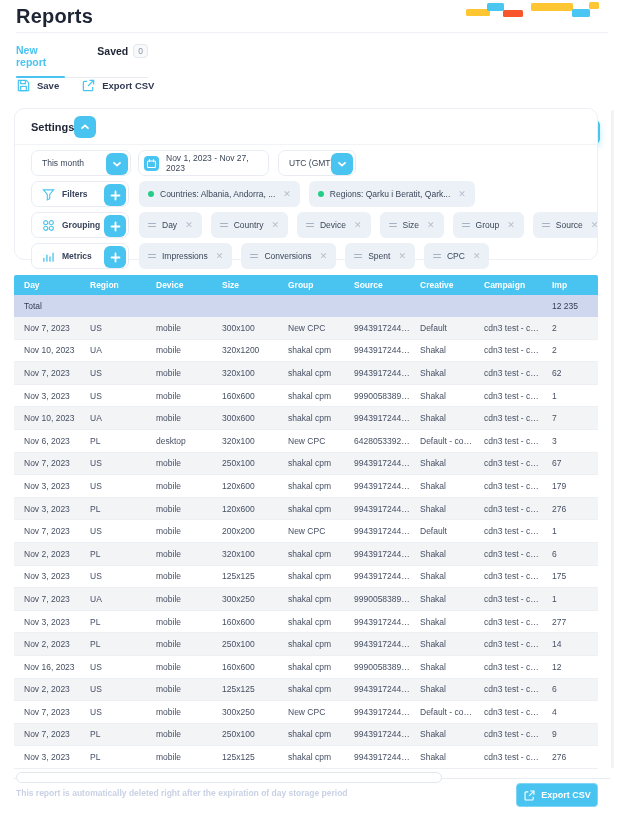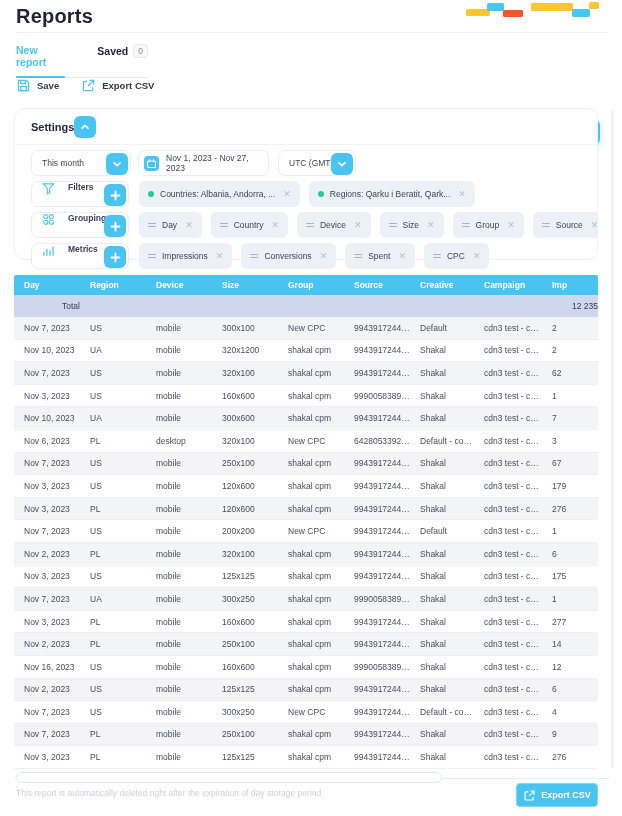--- a/index.html
+++ b/index.html
@@ -44,50 +44,50 @@
   .card-title{font-size:11px;font-weight:bold;color:var(--ink);}
   .sq-btn{width:22px;height:22px;background:var(--accent);border:none;border-radius:6px;display:flex;align-items:center;justify-content:center;cursor:pointer;flex:0 0 auto;padding:0;}
   .srow{display:flex;align-items:center;margin:5px 0 0 16px;height:26px;}
   .srow:first-of-type{margin-top:6px;}
   .field{position:relative;height:26px;border:1px solid var(--border);border-radius:7px;display:flex;align-items:center;font-size:8.5px;color:#3c4658;background:#fff;}
   .field .flabel{padding-left:10px;white-space:nowrap;}
   .field .inset-btn{position:absolute;right:2px;top:2px;}
   .f-period{width:100px;margin-right:7px;}
   .f-date{width:131px;margin-right:9px;padding-left:4px;gap:6px;}
   .f-tz{width:78px;}
-  .label-box{position:relative;width:98px;height:26px;border:1px solid var(--border);border-radius:7px;display:flex;gap:13px;padding-left:10px;
+  .label-box{position:relative;width:98px;height:26px;border:1px solid var(--border);border-radius:7px;display:flex;align-items:center;gap:7px;padding-left:10px;
     font-size:8.5px;font-weight:bold;color:#39435a;background:#fff;flex:0 0 auto;margin-right:10px;}
   .label-box .inset-btn{position:absolute;right:2px;top:2px;}
   .chips{display:flex;align-items:center;gap:9px;flex-wrap:nowrap;overflow:hidden;flex:1 1 auto;height:26px;}
   .chip{display:flex;align-items:center;gap:6px;height:26px;background:var(--chip-bg);border-radius:6px;padding:12px 9px;font-size:8.5px;color:#3c4658;white-space:nowrap;flex:0 0 auto;cursor:default;}
   .chip .dot{width:6px;height:6px;border-radius:50%;background:#24cd87;flex:0 0 auto;}
   .chip .x{color:#b4bfce;font-size:9px;cursor:pointer;padding-left:2px;}
   .chip .drag{display:inline-flex;flex-direction:column;gap:2px;cursor:grab;}
   .chip .drag i{display:block;width:8px;height:1.4px;background:#a4b4c4;border-radius:1px;}
 
   
   .tablewrap{position:absolute;left:14px;top:275px;width:584px;}
   .t-grid{display:grid;grid-template-columns:66px 66px 66px 66px 66px 66px 64px 68px 56px;align-items:center;}
   .t-head{background:var(--accent);height:20px;border-radius:2px 2px 0 0;}
   .t-head .cell{color:#fff;font-weight:bold;font-size:8.5px;}
   .cell{padding-left:10px;font-size:8.5px;white-space:nowrap;overflow:hidden;text-overflow:ellipsis;color:var(--text);}
   .t-total{background:var(--total-bg);height:22px;}
-  .t-total .cell{color:#333c50;text-align:right;}
+  .t-total .cell{color:#333c50;}
   .t-row{height:22.6px;border-bottom:1px solid #ecEFf3;}
   .t-row.alt{background:var(--row-alt);}
 
   
   .vscroll{position:absolute;right:8px;top:110px;width:3px;height:658px;background:#f1f3f7;border-radius:2px;}
 
   
   .hscroll-track{position:absolute;left:14px;right:12px;top:778px;height:1px;background:#e9edf3;}
   .hscroll-thumb{position:absolute;left:16px;top:772px;width:426px;height:11px;background:#fff;border:1px solid #e2e7ee;border-radius:6px;cursor:grab;}
 
   
-  .footnote{position:absolute;left:16px;top:788px;font-size:8.5px;color:var(--faint);}
+  .footnote{position:absolute;left:16px;top:788px;font-size:8.5px;color:var(--faint);font-weight:bold;}
   .btn-export-bottom{position:absolute;right:24px;top:783px;height:24px;width:82px;background:var(--accent);border:1px solid #7fd5f5;border-radius:4px;
     color:#fff;font-size:9px;font-weight:bold;display:flex;align-items:center;justify-content:center;gap:5px;cursor:pointer;font-family:inherit;}
 
   svg{display:block;}
 </style>
 </head>
 <body>
 
 <div class="page">
 

